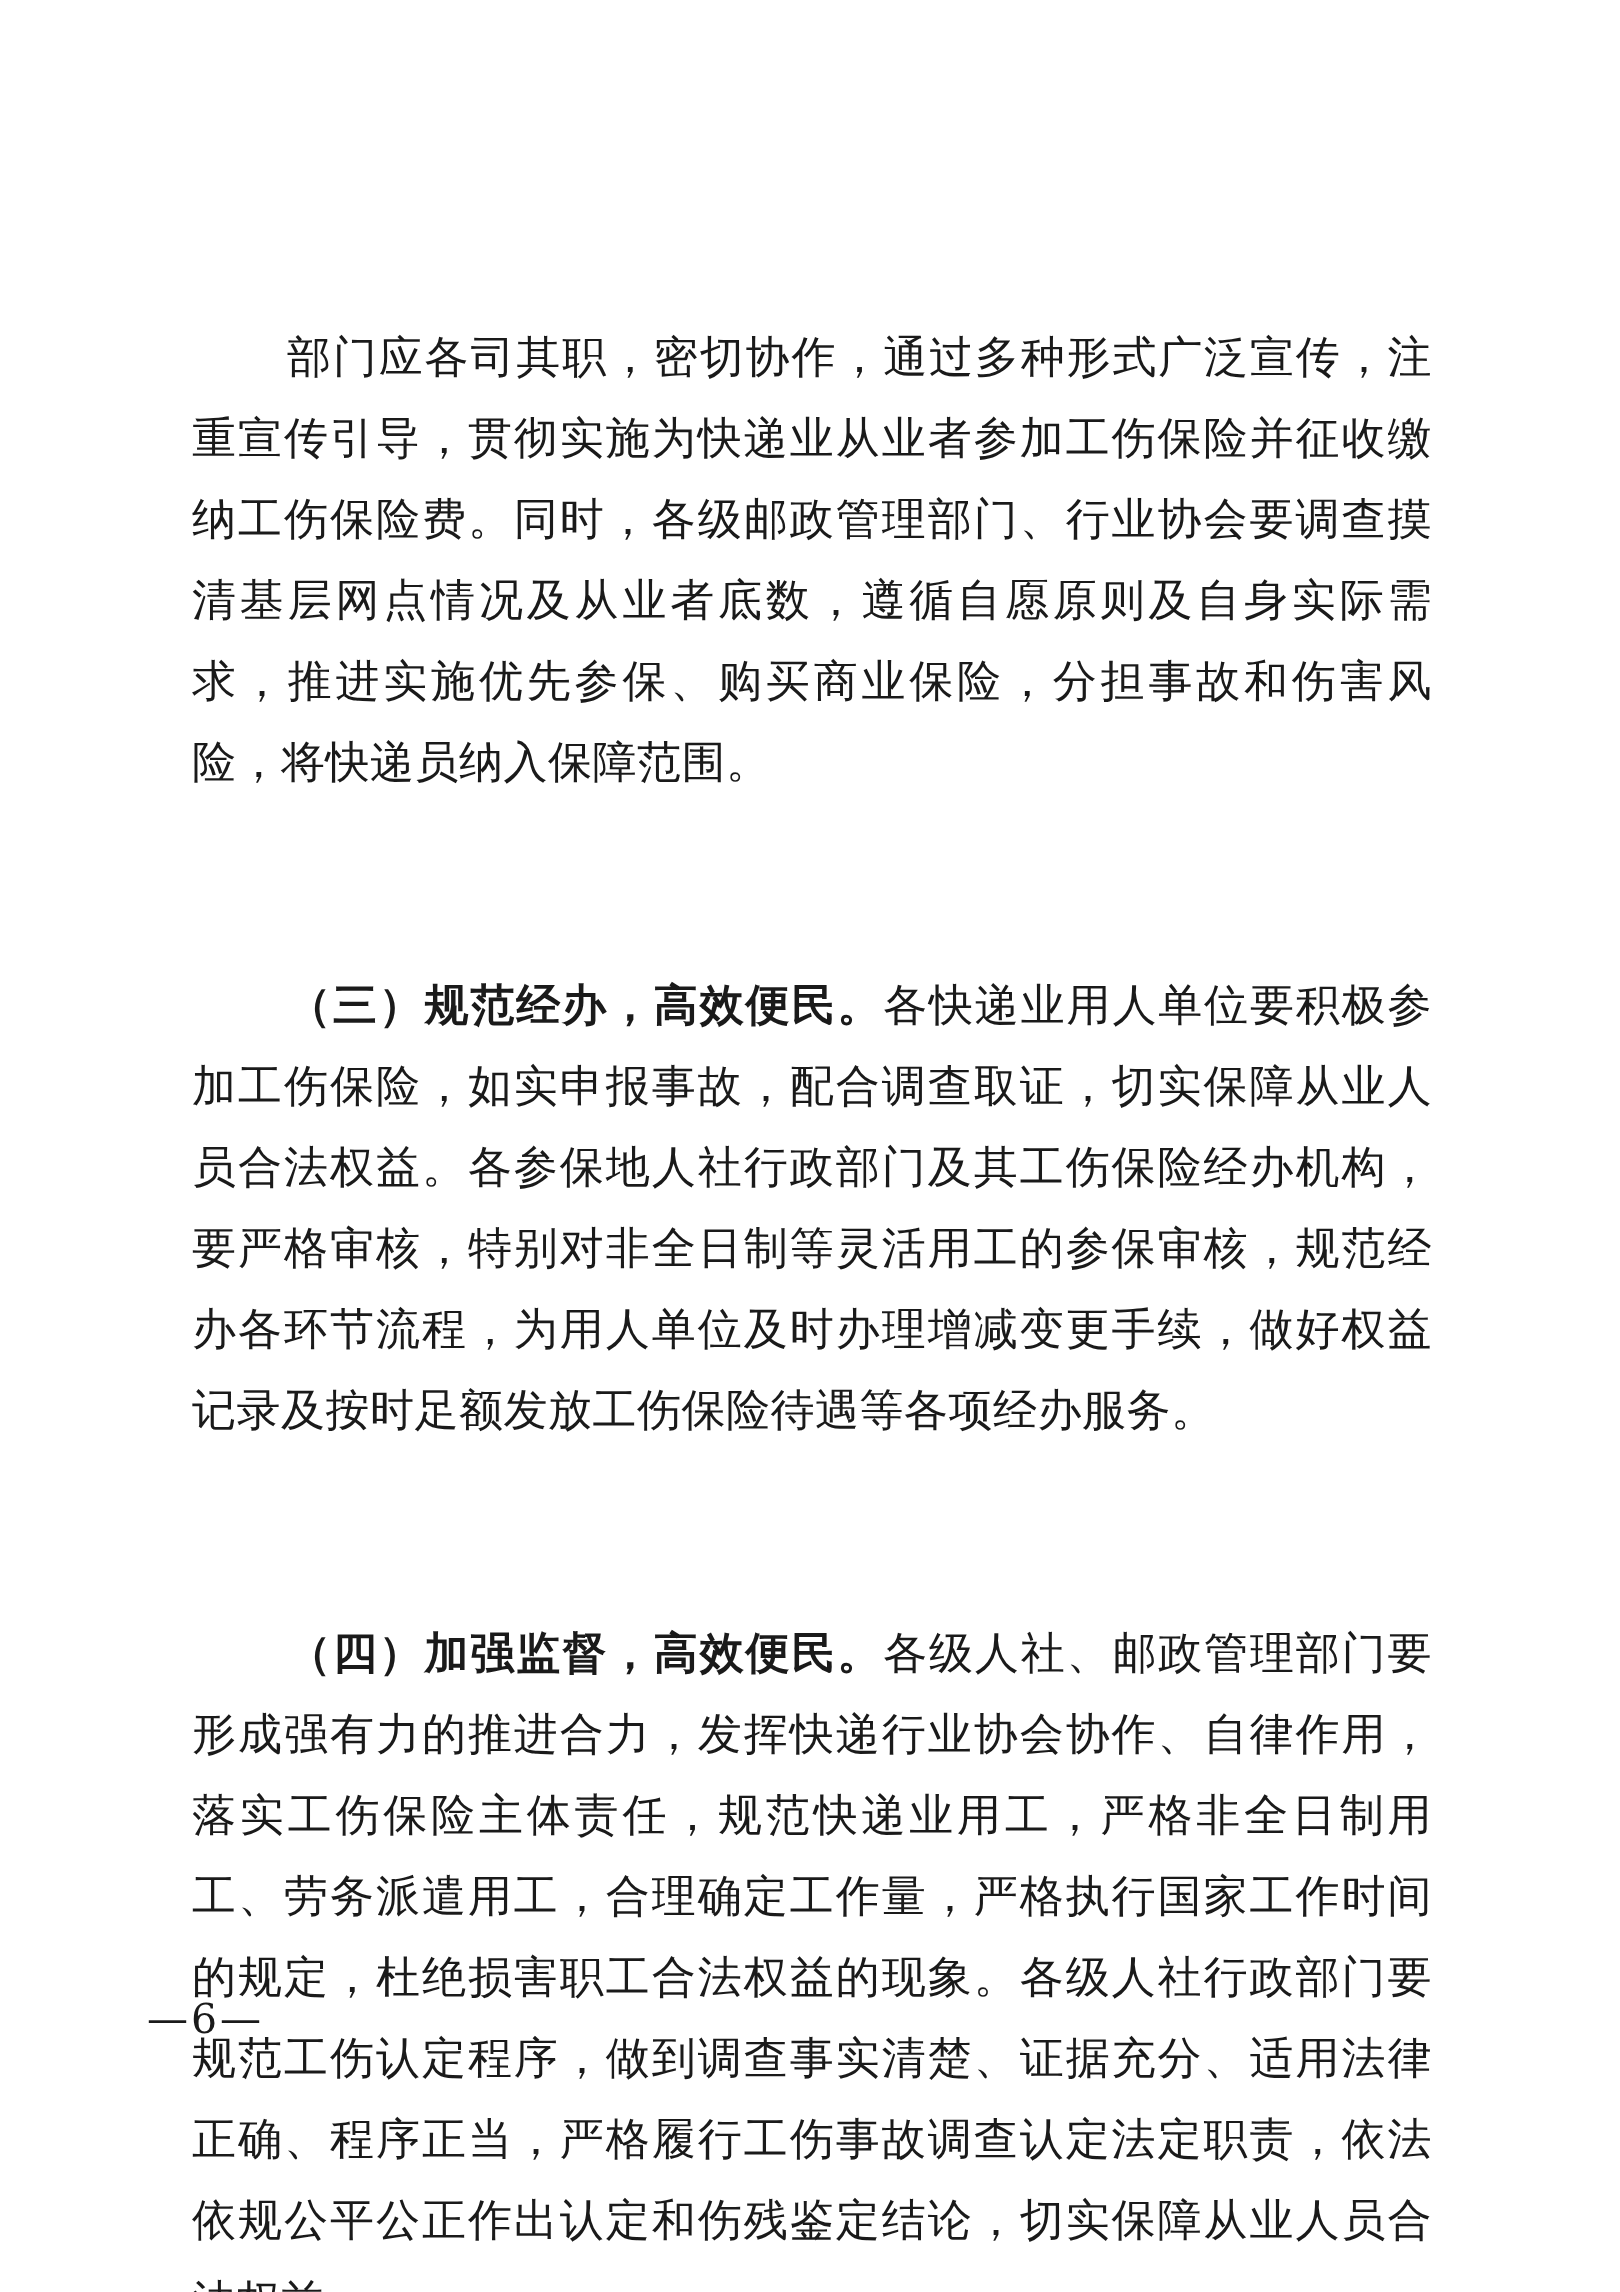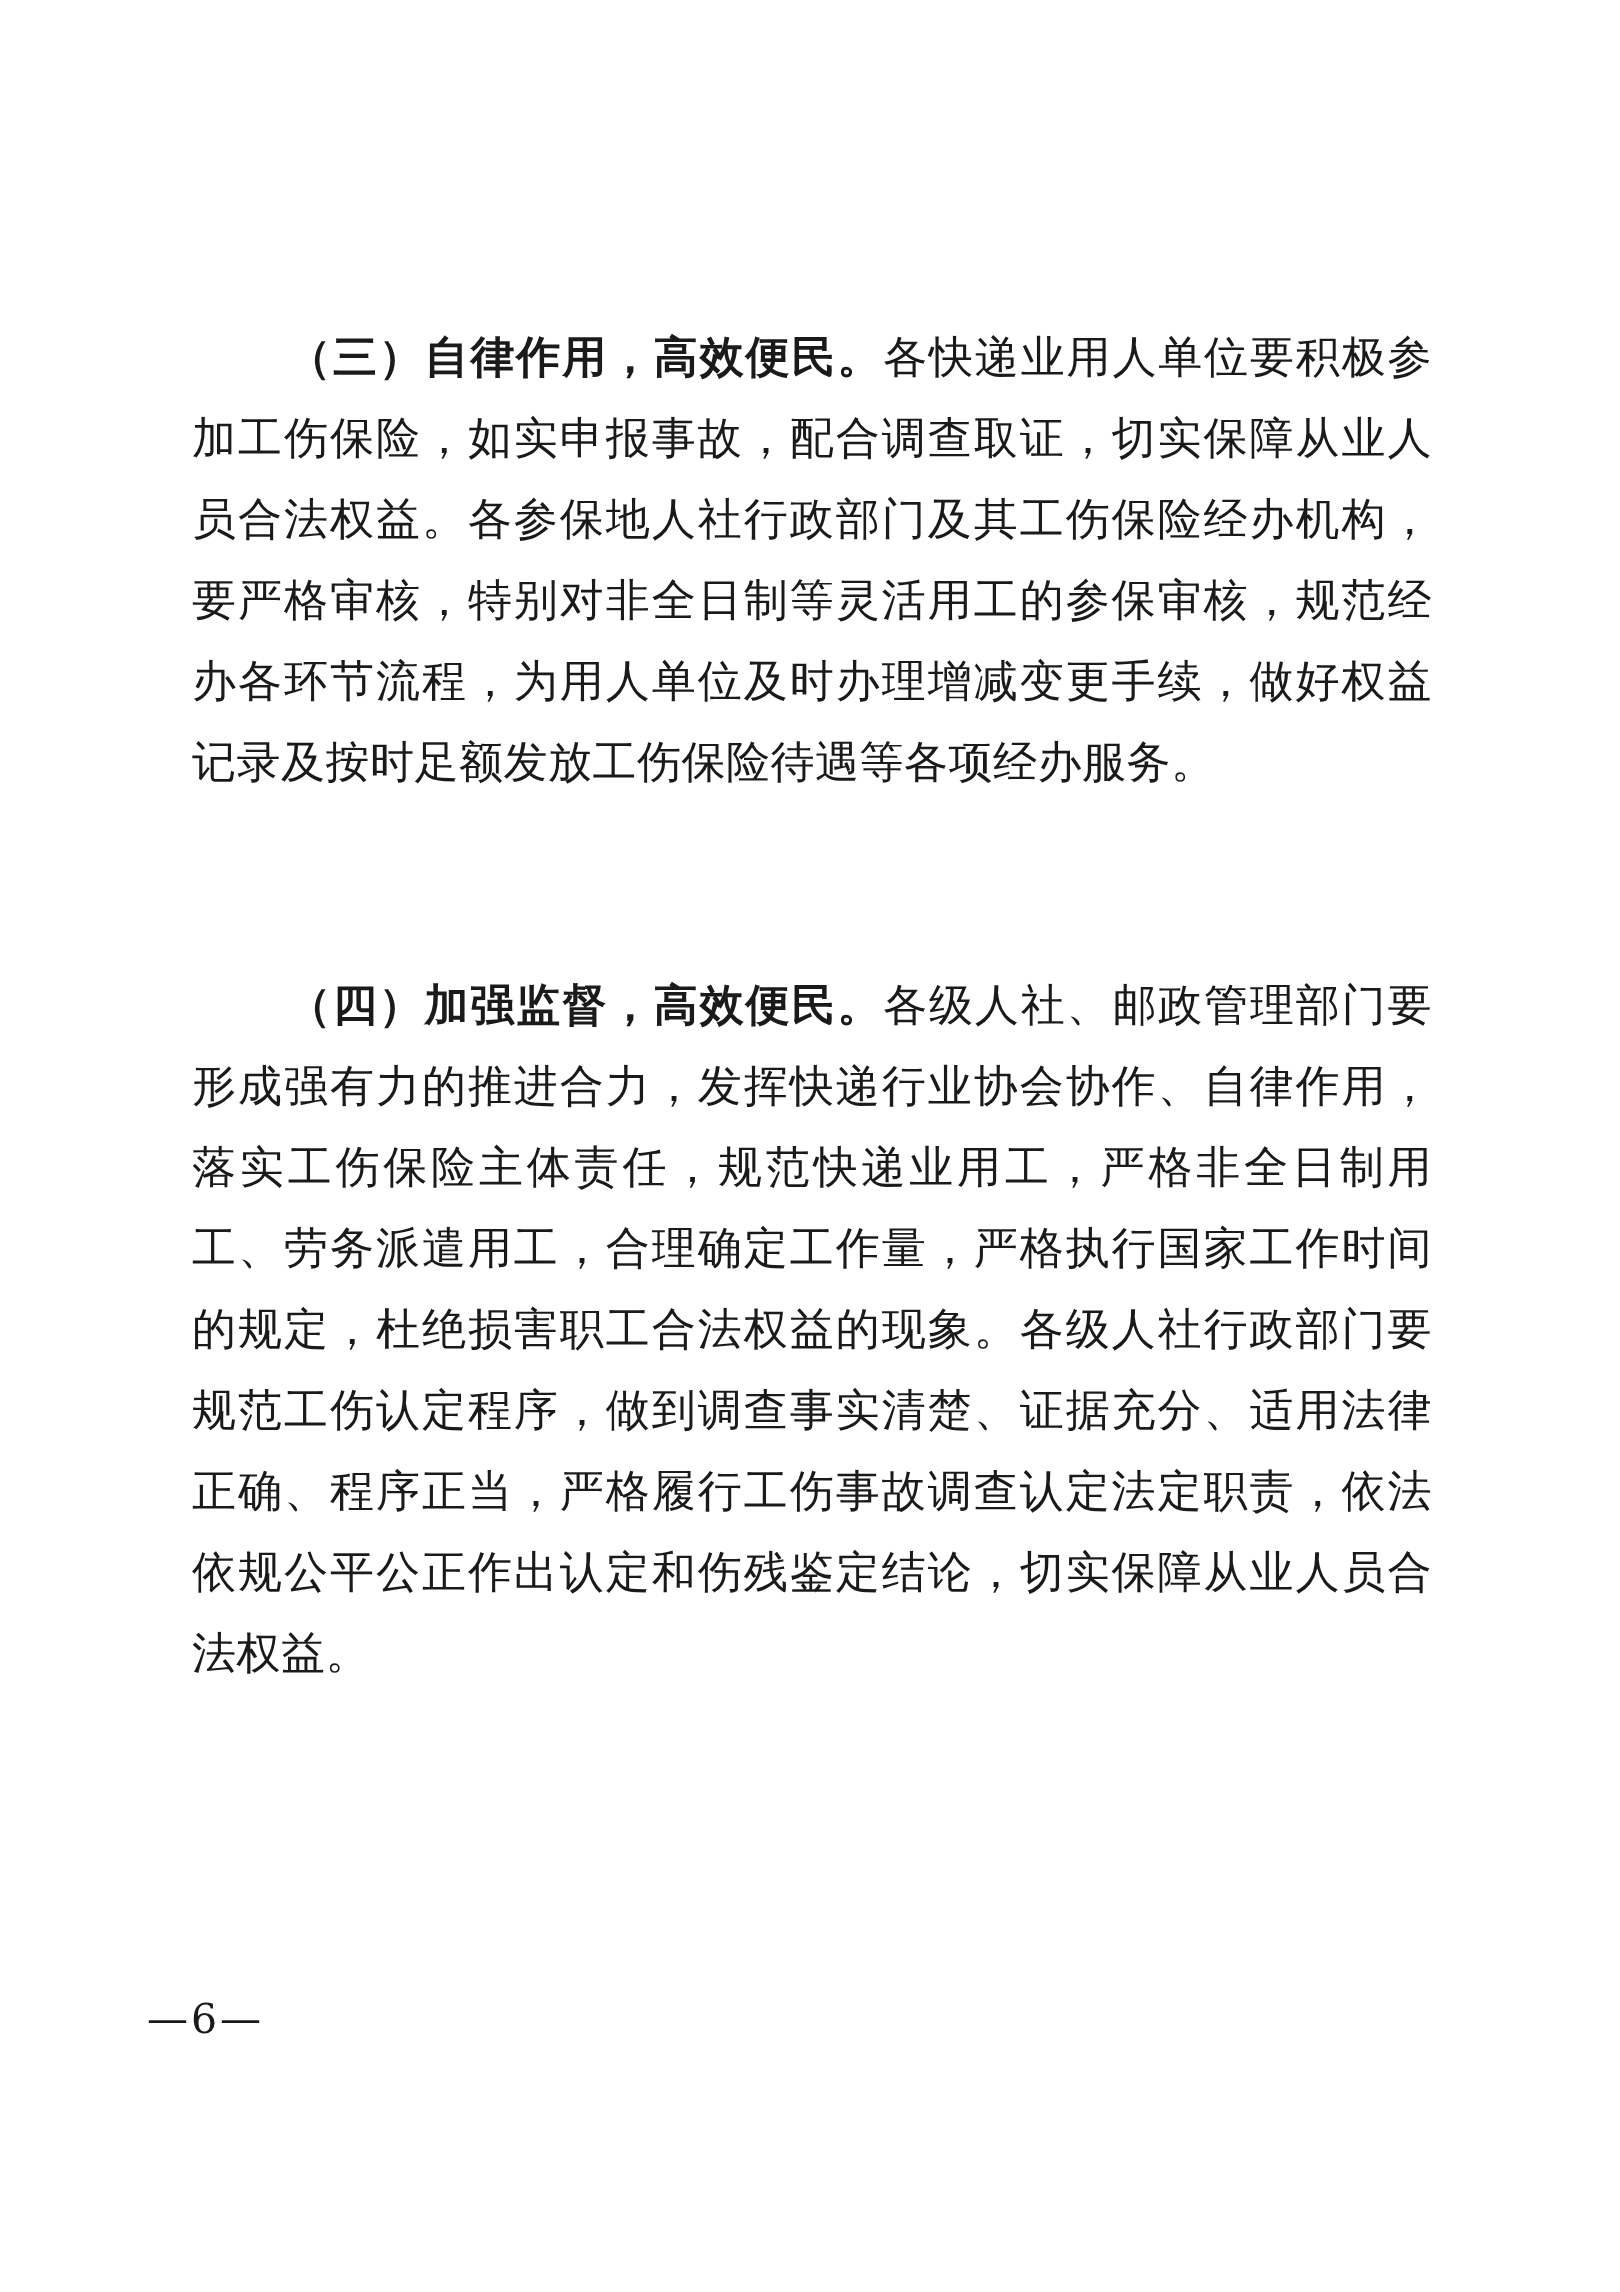--- a/index.html
+++ b/index.html
@@ -51,23 +51,26 @@
     letter-spacing: 2.9px;
   }
 </style>
 </head>
 <body>
 
 <div class="page">
 
   <div class="content">
 
+    <p class="para">
+      <span>部门应各司其职，密切协作，通过多种形式广泛宣传，注重宣传引导，贯彻实施为快递业从业者参加工伤保险并征收缴纳工伤保险费。同时，各级邮政管理部门、行业协会要调查摸清基层网点情况及从业者底数，遵循自愿原则及自身实际需求，推进实施优先参保、购买商业保险，分担事故和伤害风险，将快递员纳入保障范围。</span>
+    </p>
 
     <p class="para indent">
-      <span class="heading">（三）自律作用，高效便民。</span><span>各快递业用人单位要积极参加工伤保险，如实申报事故，配合调查取证，切实保障从业人员合法权益。各参保地人社行政部门及其工伤保险经办机构，要严格审核，特别对非全日制等灵活用工的参保审核，规范经办各环节流程，为用人单位及时办理增减变更手续，做好权益记录及按时足额发放工伤保险待遇等各项经办服务。</span>
+      <span class="heading">（三）规范经办，高效便民。</span><span>各快递业用人单位要积极参加工伤保险，如实申报事故，配合调查取证，切实保障从业人员合法权益。各参保地人社行政部门及其工伤保险经办机构，要严格审核，特别对非全日制等灵活用工的参保审核，规范经办各环节流程，为用人单位及时办理增减变更手续，做好权益记录及按时足额发放工伤保险待遇等各项经办服务。</span>
     </p>
 
     <p class="para indent">
       <span class="heading">（四）加强监督，高效便民。</span><span>各级人社、邮政管理部门要形成强有力的推进合力，发挥快递行业协会协作、自律作用，落实工伤保险主体责任，规范快递业用工，严格非全日制用工、劳务派遣用工，合理确定工作量，严格执行国家工作时间的规定，杜绝损害职工合法权益的现象。各级人社行政部门要规范工伤认定程序，做到调查事实清楚、证据充分、适用法律正确、程序正当，严格履行工伤事故调查认定法定职责，依法依规公平公正作出认定和伤残鉴定结论，切实保障从业人员合法权益。</span>
     </p>
 
   </div>
 
   <div class="pagenum-wrap">—6—</div>
 

